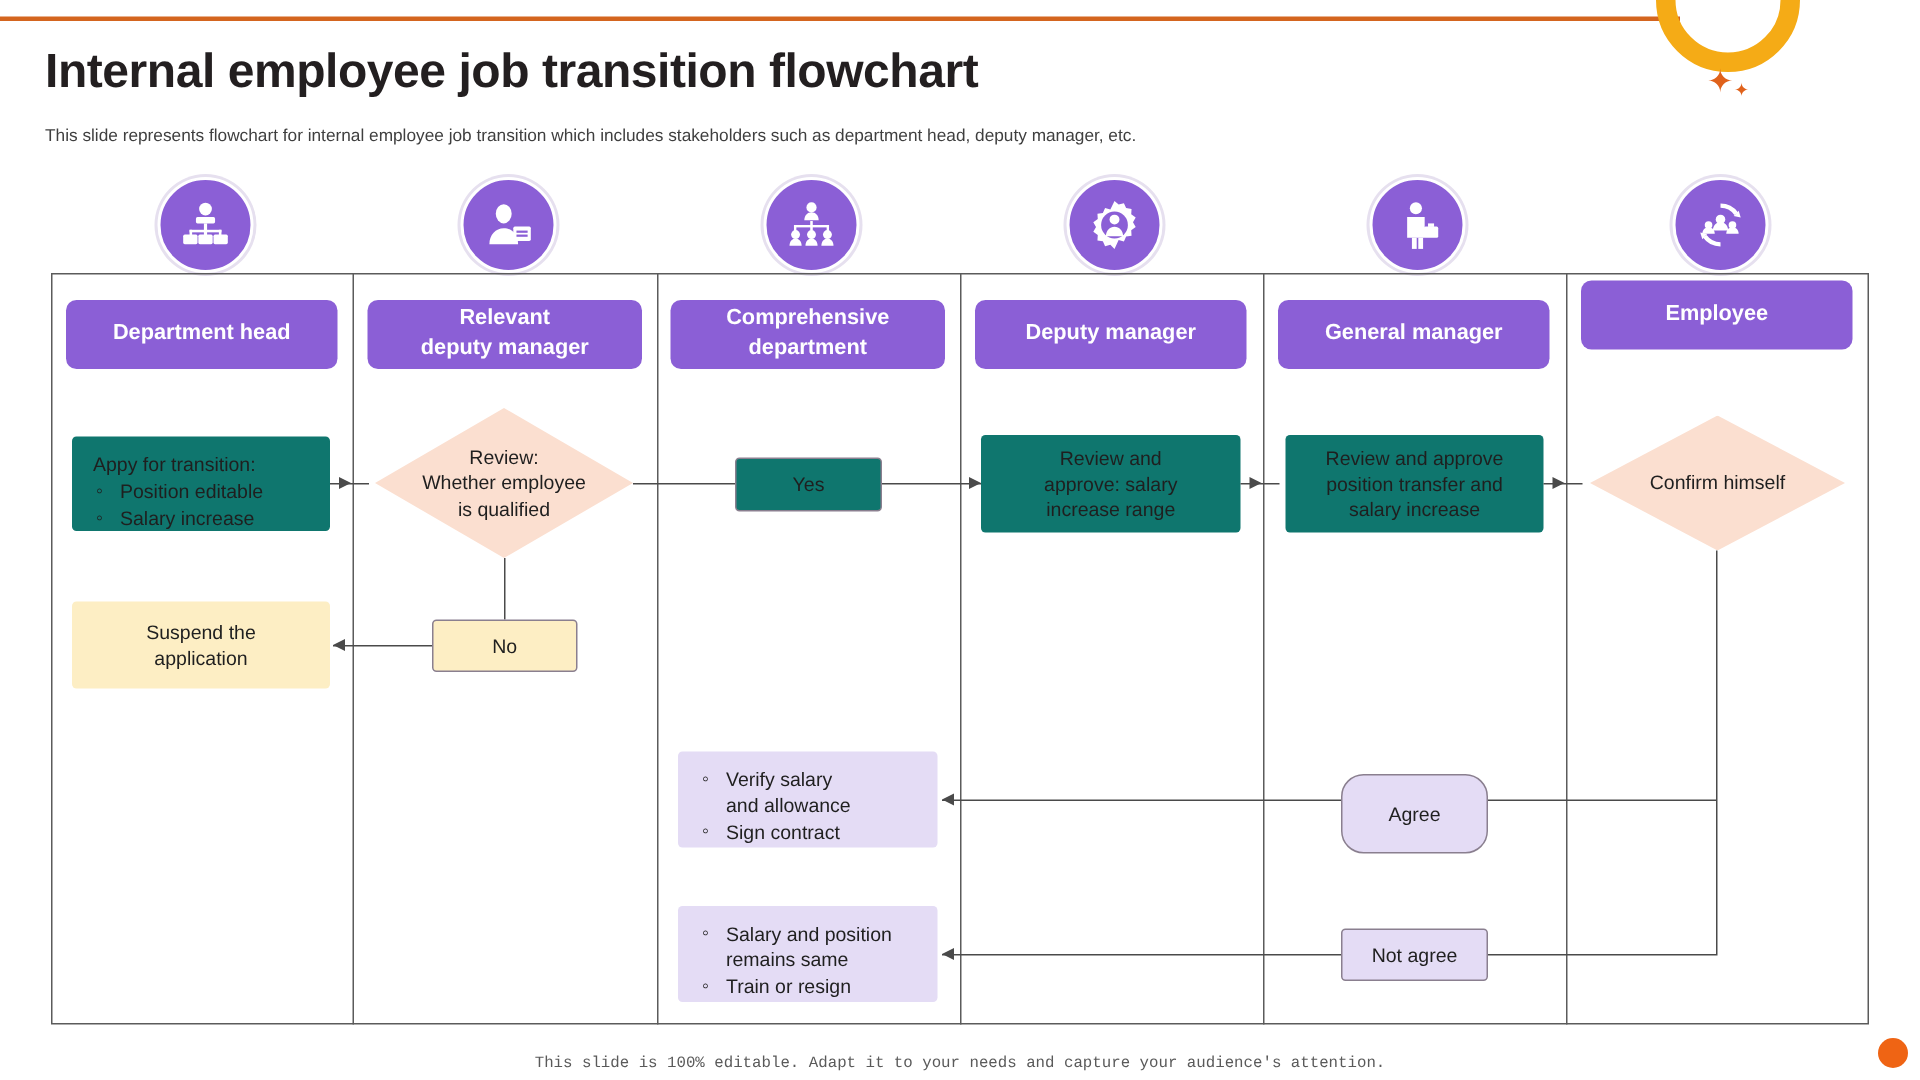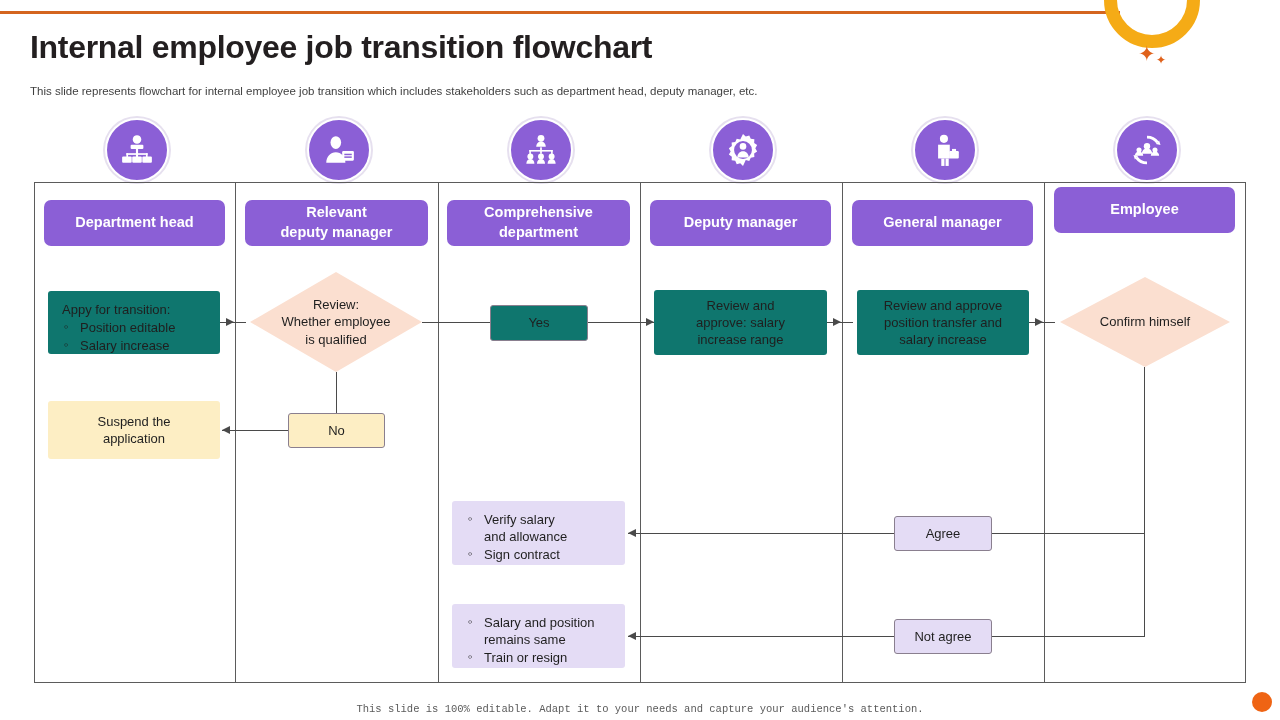--- a/index.html
+++ b/index.html
@@ -313,21 +313,21 @@
     <ul>
       <li>Verify salary</li>
       <li class="cont">and allowance</li>
       <li>Sign contract</li>
     </ul>
   </div>
 
   <div class="conn h" style="left:628px; top:533px; width:266px;"></div>
   <div class="arrow left" style="left:628px; top:529px;"></div>
 
-  <div class="node lilac bordered" style="left:894px; top:516px; width:98px; height:35px;">Agree</div>
+  <div class="node lilac bordered" style="left:894px; top:516px; width:98px; height:53px;border-radius:15px;">Agree</div>
 
   <div class="conn v" style="left:1144px; top:367px; height:270px;"></div>
   <div class="conn h" style="left:992px; top:533px; width:152px;"></div>
 
   <div class="node list lilac rounded-sm" style="left:452px; top:604px; width:173px; height:64px;">
     <ul>
       <li>Salary and position</li>
       <li class="cont">remains same</li>
       <li>Train or resign</li>
     </ul>

